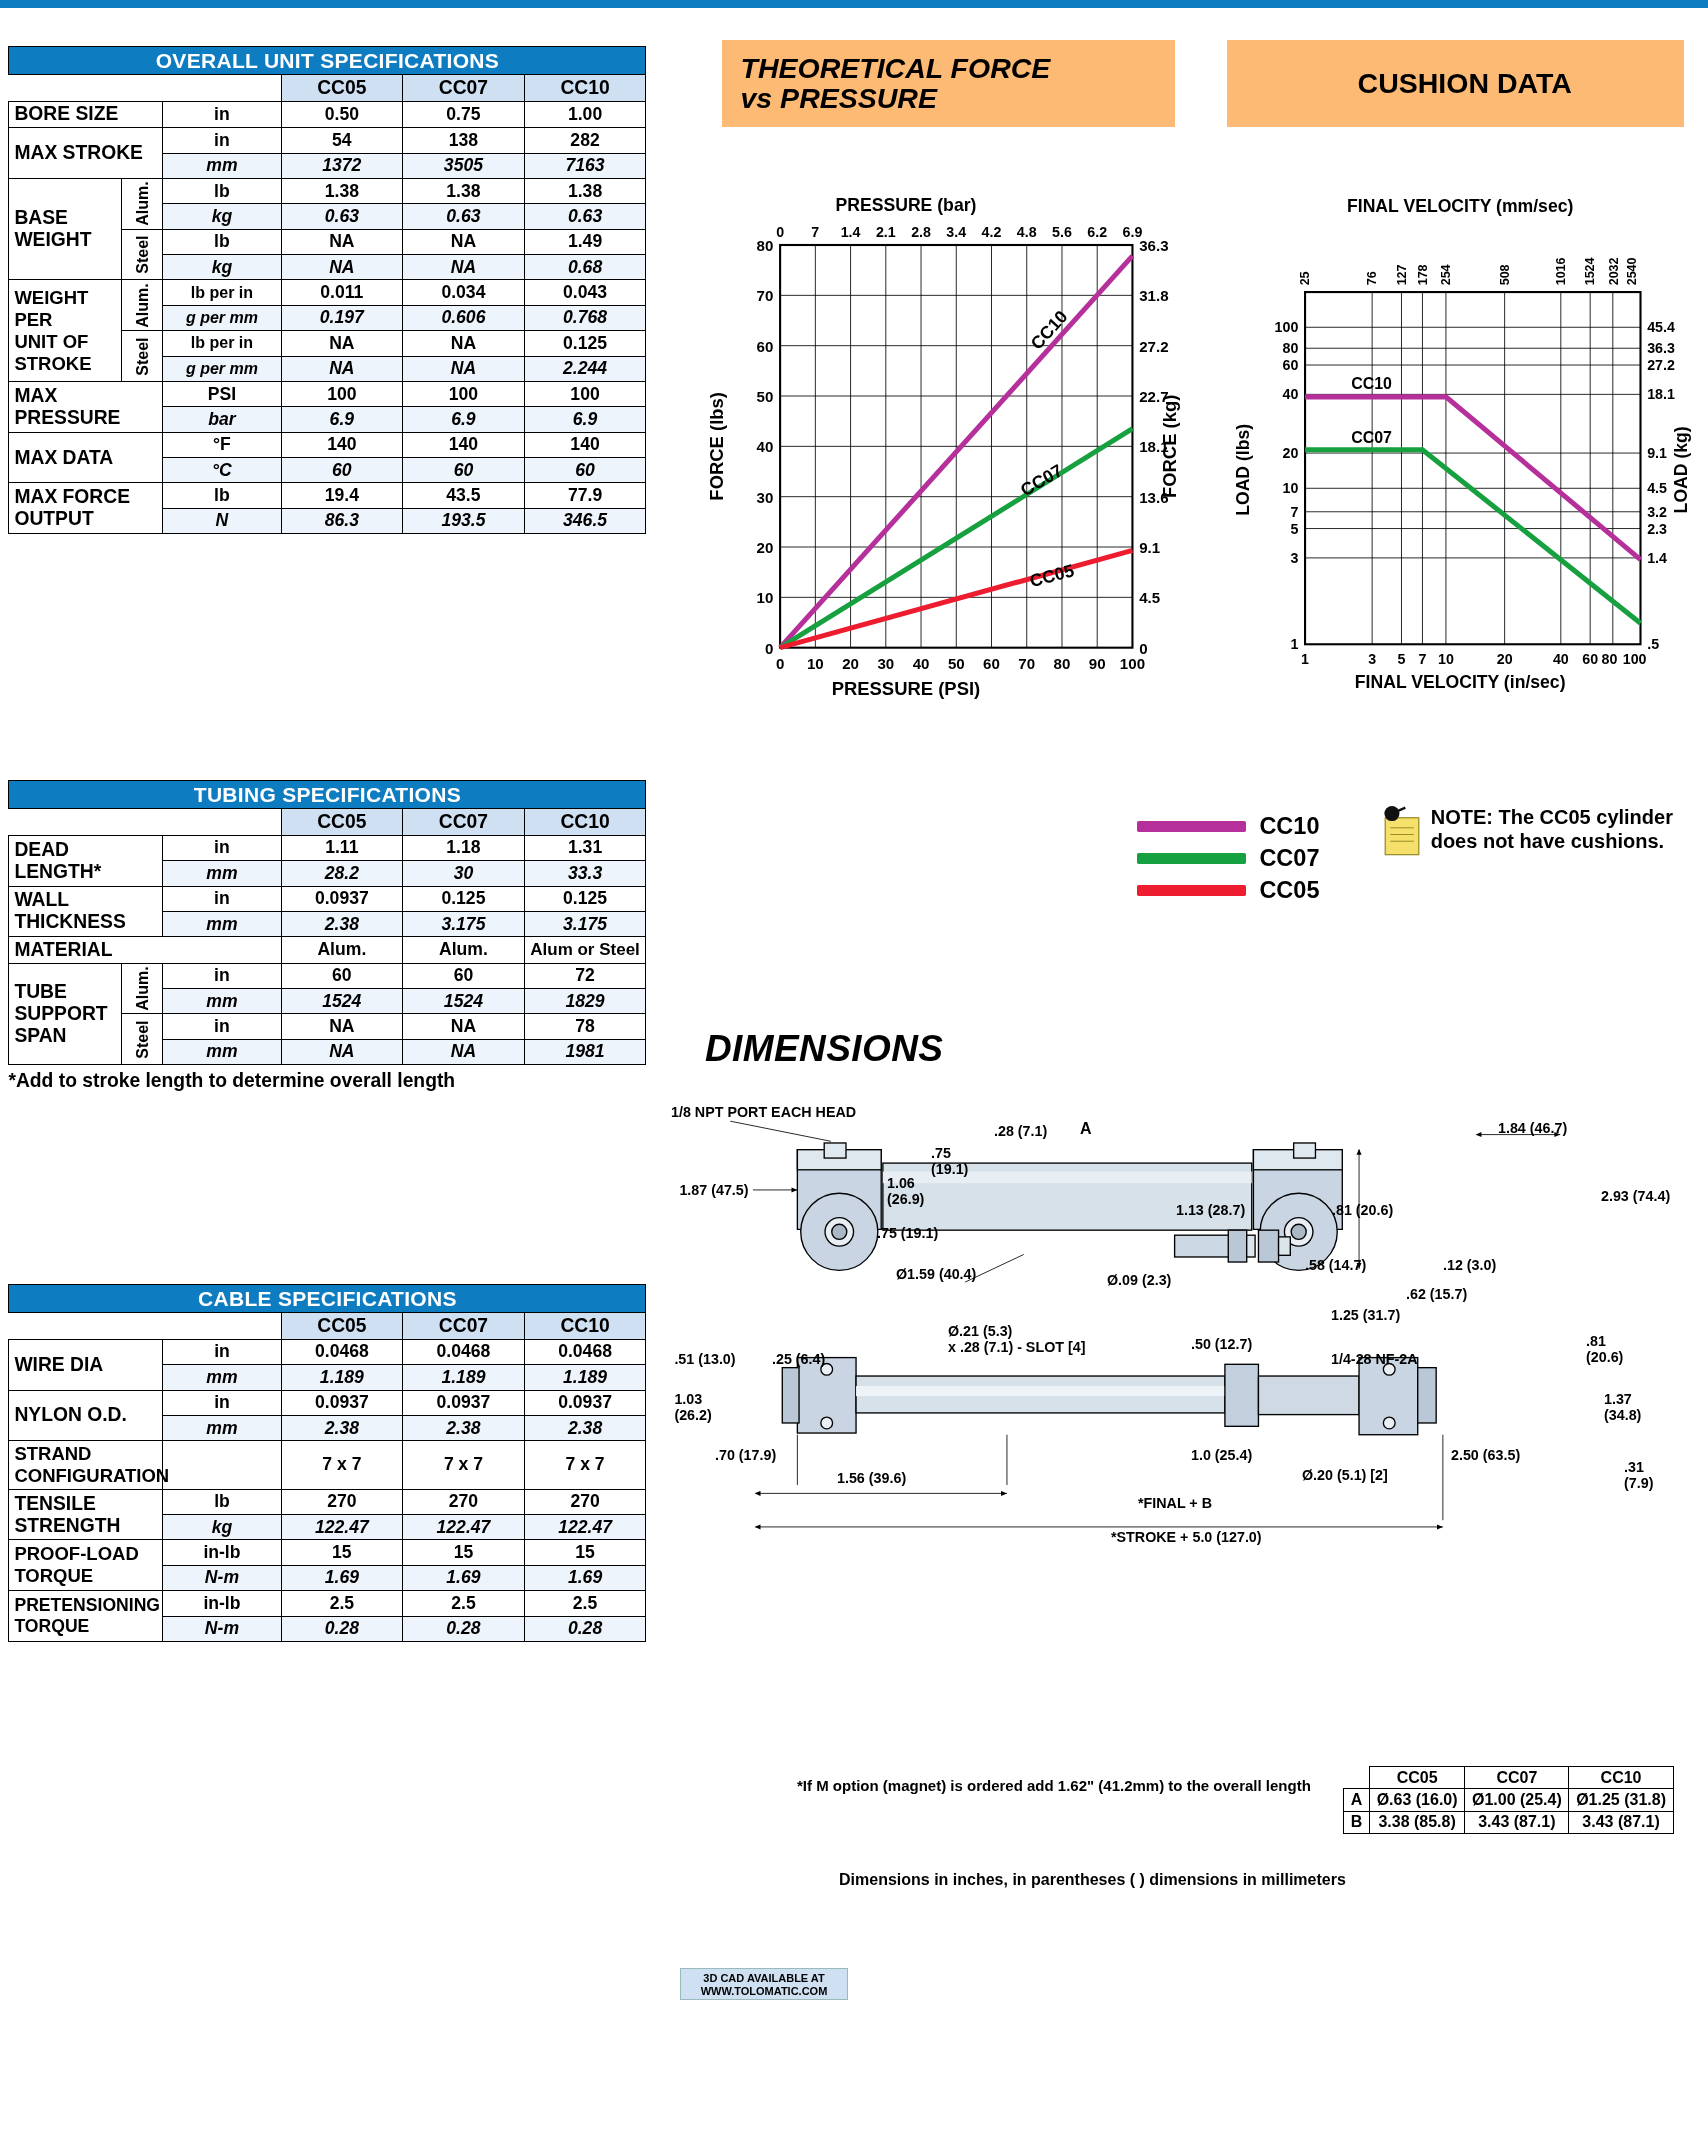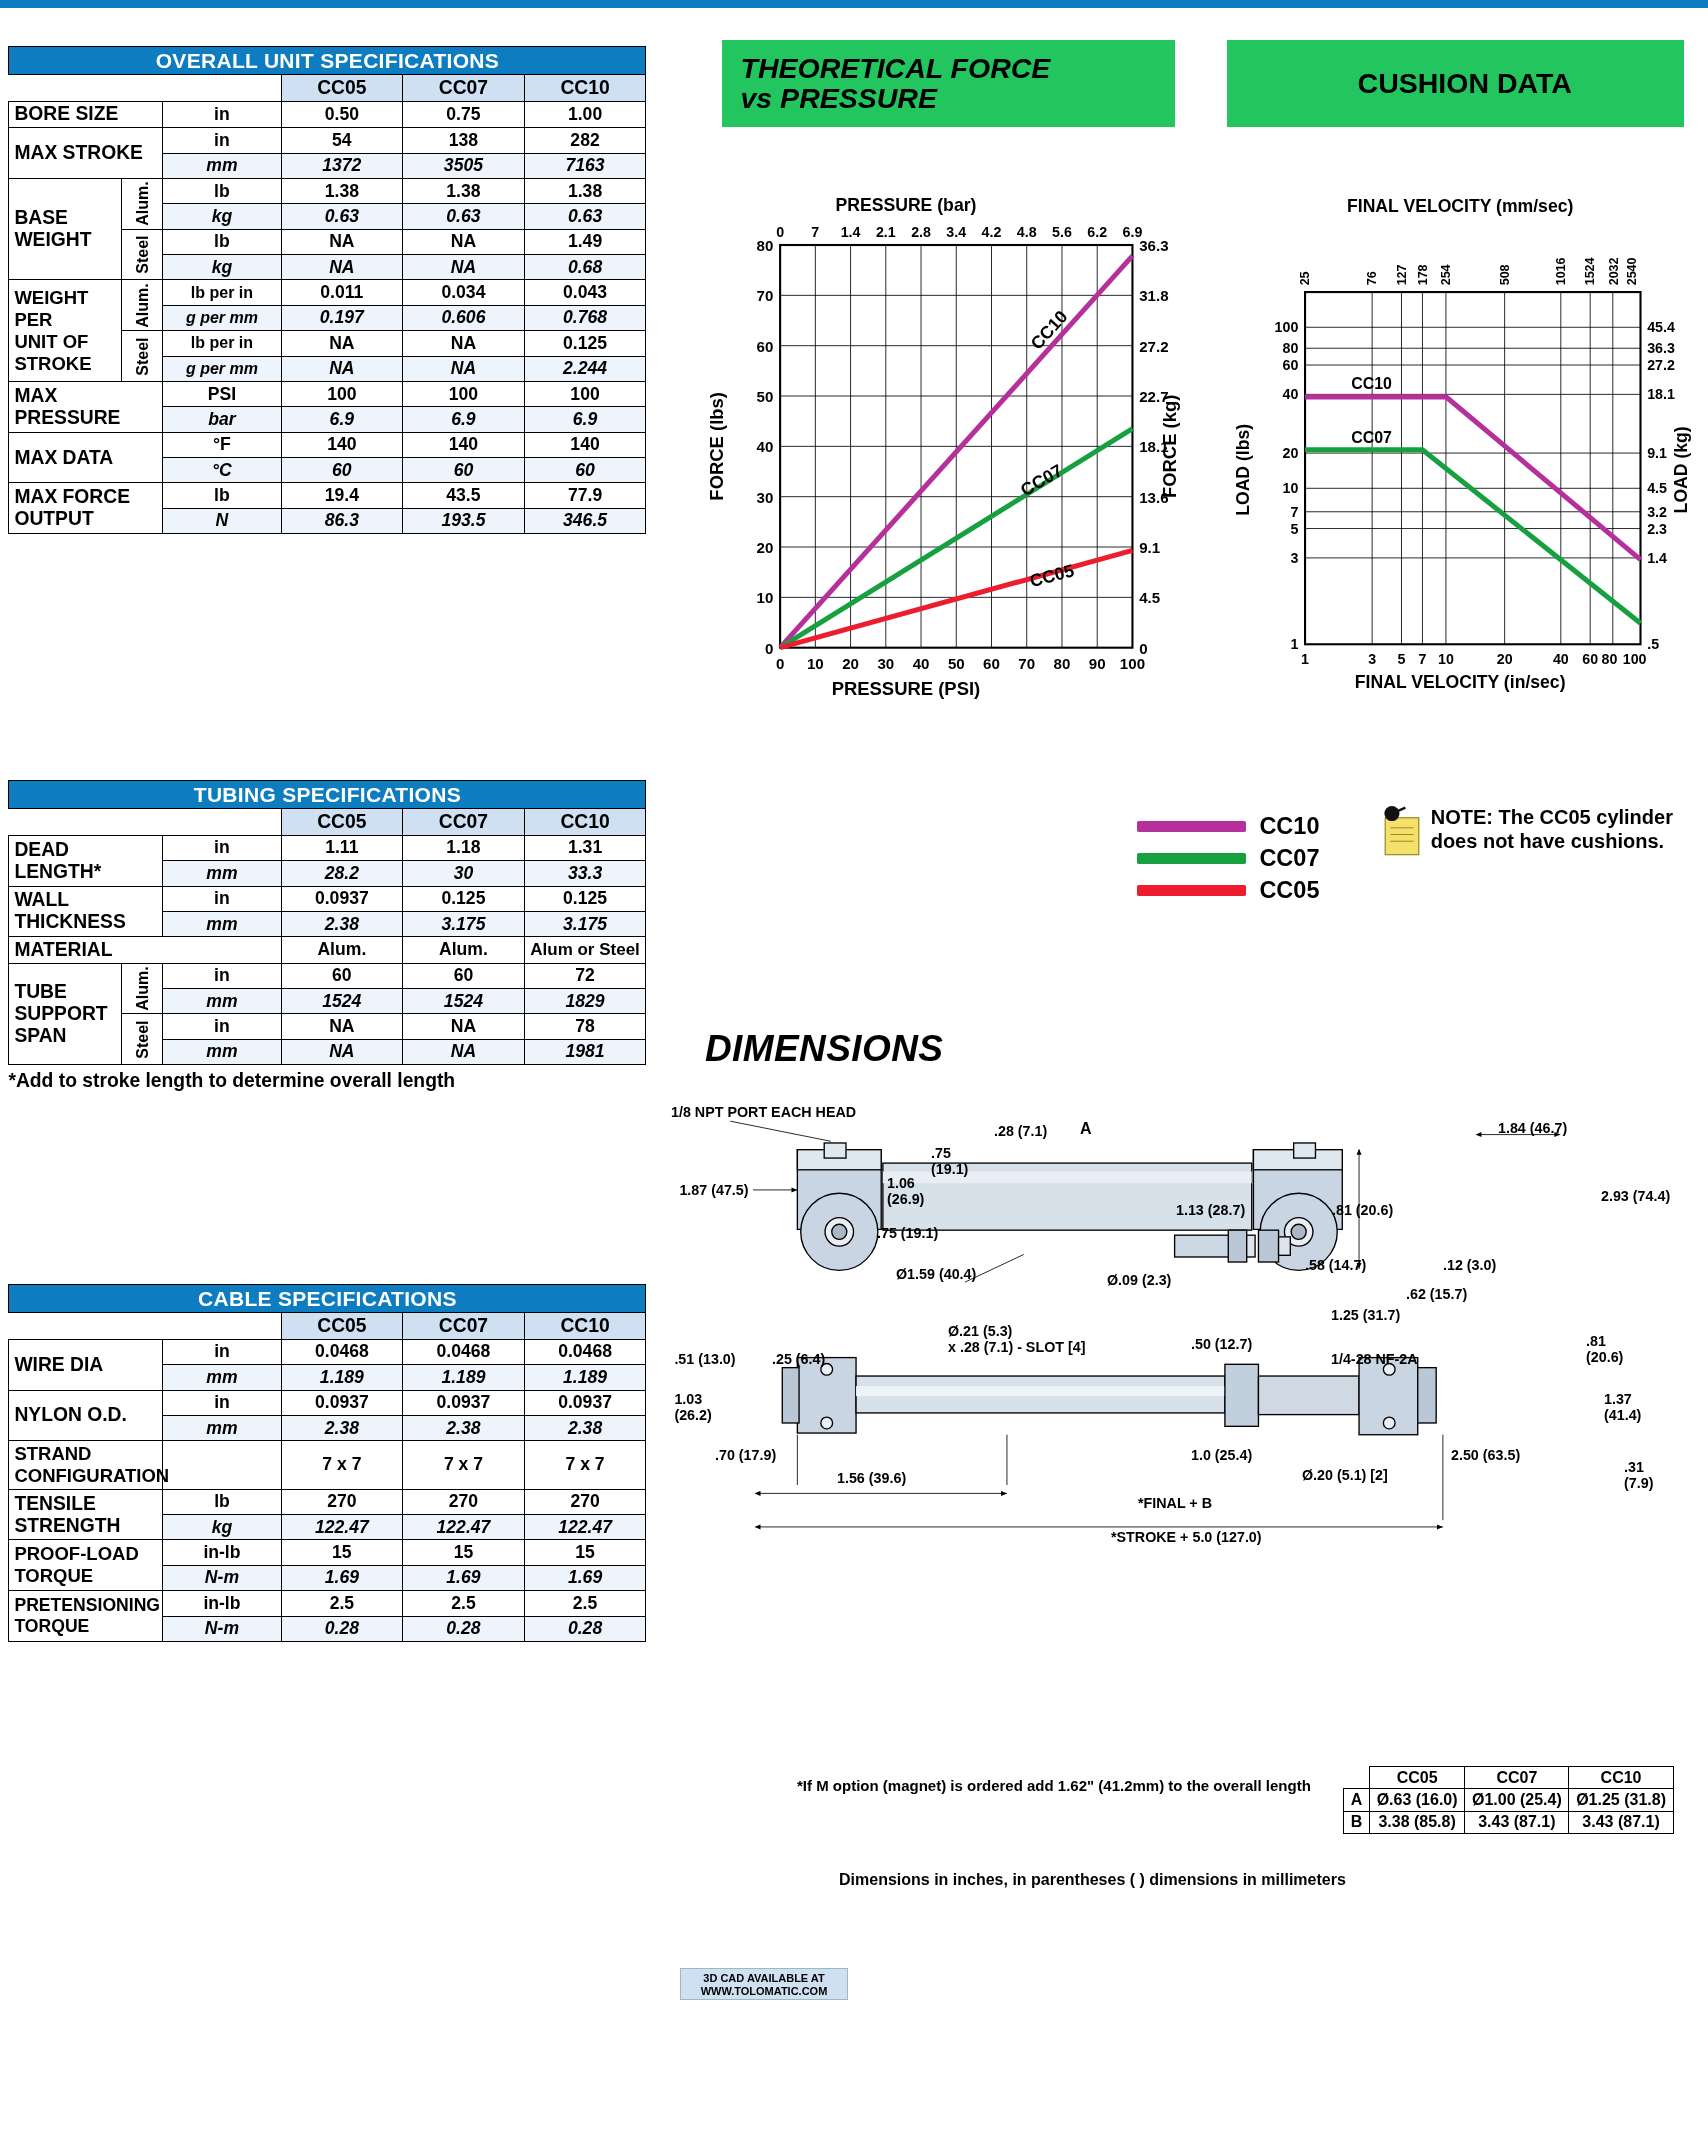--- a/index.html
+++ b/index.html
@@ -51,21 +51,21 @@
   }
   .note-star { font-size:19.3px; font-weight:bold; margin-top:5px; }
 
   
   #overall-specs { position:absolute; left:8.4px; top:46px; width:638px; }
   #tubing-specs  { position:absolute; left:8.4px; top:780px; width:638px; }
   #cable-specs   { position:absolute; left:8.4px; top:1284px; width:638px; }
 
   
   .sectitle {
-    background:#22c55e;
+    background:#fdba74;
     color:#000;
     font-size:28.5px;
     font-weight:bold;
     font-style:italic;
     display:flex; align-items:center;
     padding-left:18.5px;
     line-height:1.05;
   }
   #force-title { position:absolute; left:722px; top:40px; width:453px; height:87px; }
   #cushion-title { position:absolute; left:1227px; top:40px; width:457px; height:87px; }
@@ -748,21 +748,21 @@
 x .28 (7.1) - SLOT [4]</div>
   <div class="dimtxt" style="left:520px;top:245px">.50 (12.7)</div>
   <div class="dimtxt" style="left:660px;top:260px">1/4-28 NF-2A</div>
   <div class="dimtxt" style="left:915px;top:242px">.81
 (20.6)</div>
   <div class="dimtxt" style="left:3.4px;top:260px">.51 (13.0)</div>
   <div class="dimtxt" style="left:101px;top:260px">.25 (6.4)</div>
   <div class="dimtxt" style="left:3.4px;top:300px">1.03
 (26.2)</div>
   <div class="dimtxt" style="left:933px;top:300px">1.37
-(41.4)</div>
+(34.8)</div>
   <div class="dimtxt" style="left:44px;top:356px">.70 (17.9)</div>
   <div class="dimtxt" style="left:166px;top:379px">1.56 (39.6)</div>
   <div class="dimtxt" style="left:520px;top:356px">1.0 (25.4)</div>
   <div class="dimtxt" style="left:631px;top:376px">Ø.20 (5.1) [2]</div>
   <div class="dimtxt" style="left:780px;top:356px">2.50 (63.5)</div>
   <div class="dimtxt" style="left:953px;top:368px">.31
 (7.9)</div>
   <div class="dimtxt" style="left:467px;top:404px">*FINAL + B</div>
   <div class="dimtxt" style="left:440px;top:438px">*STROKE + 5.0 (127.0)</div>
 </div>

